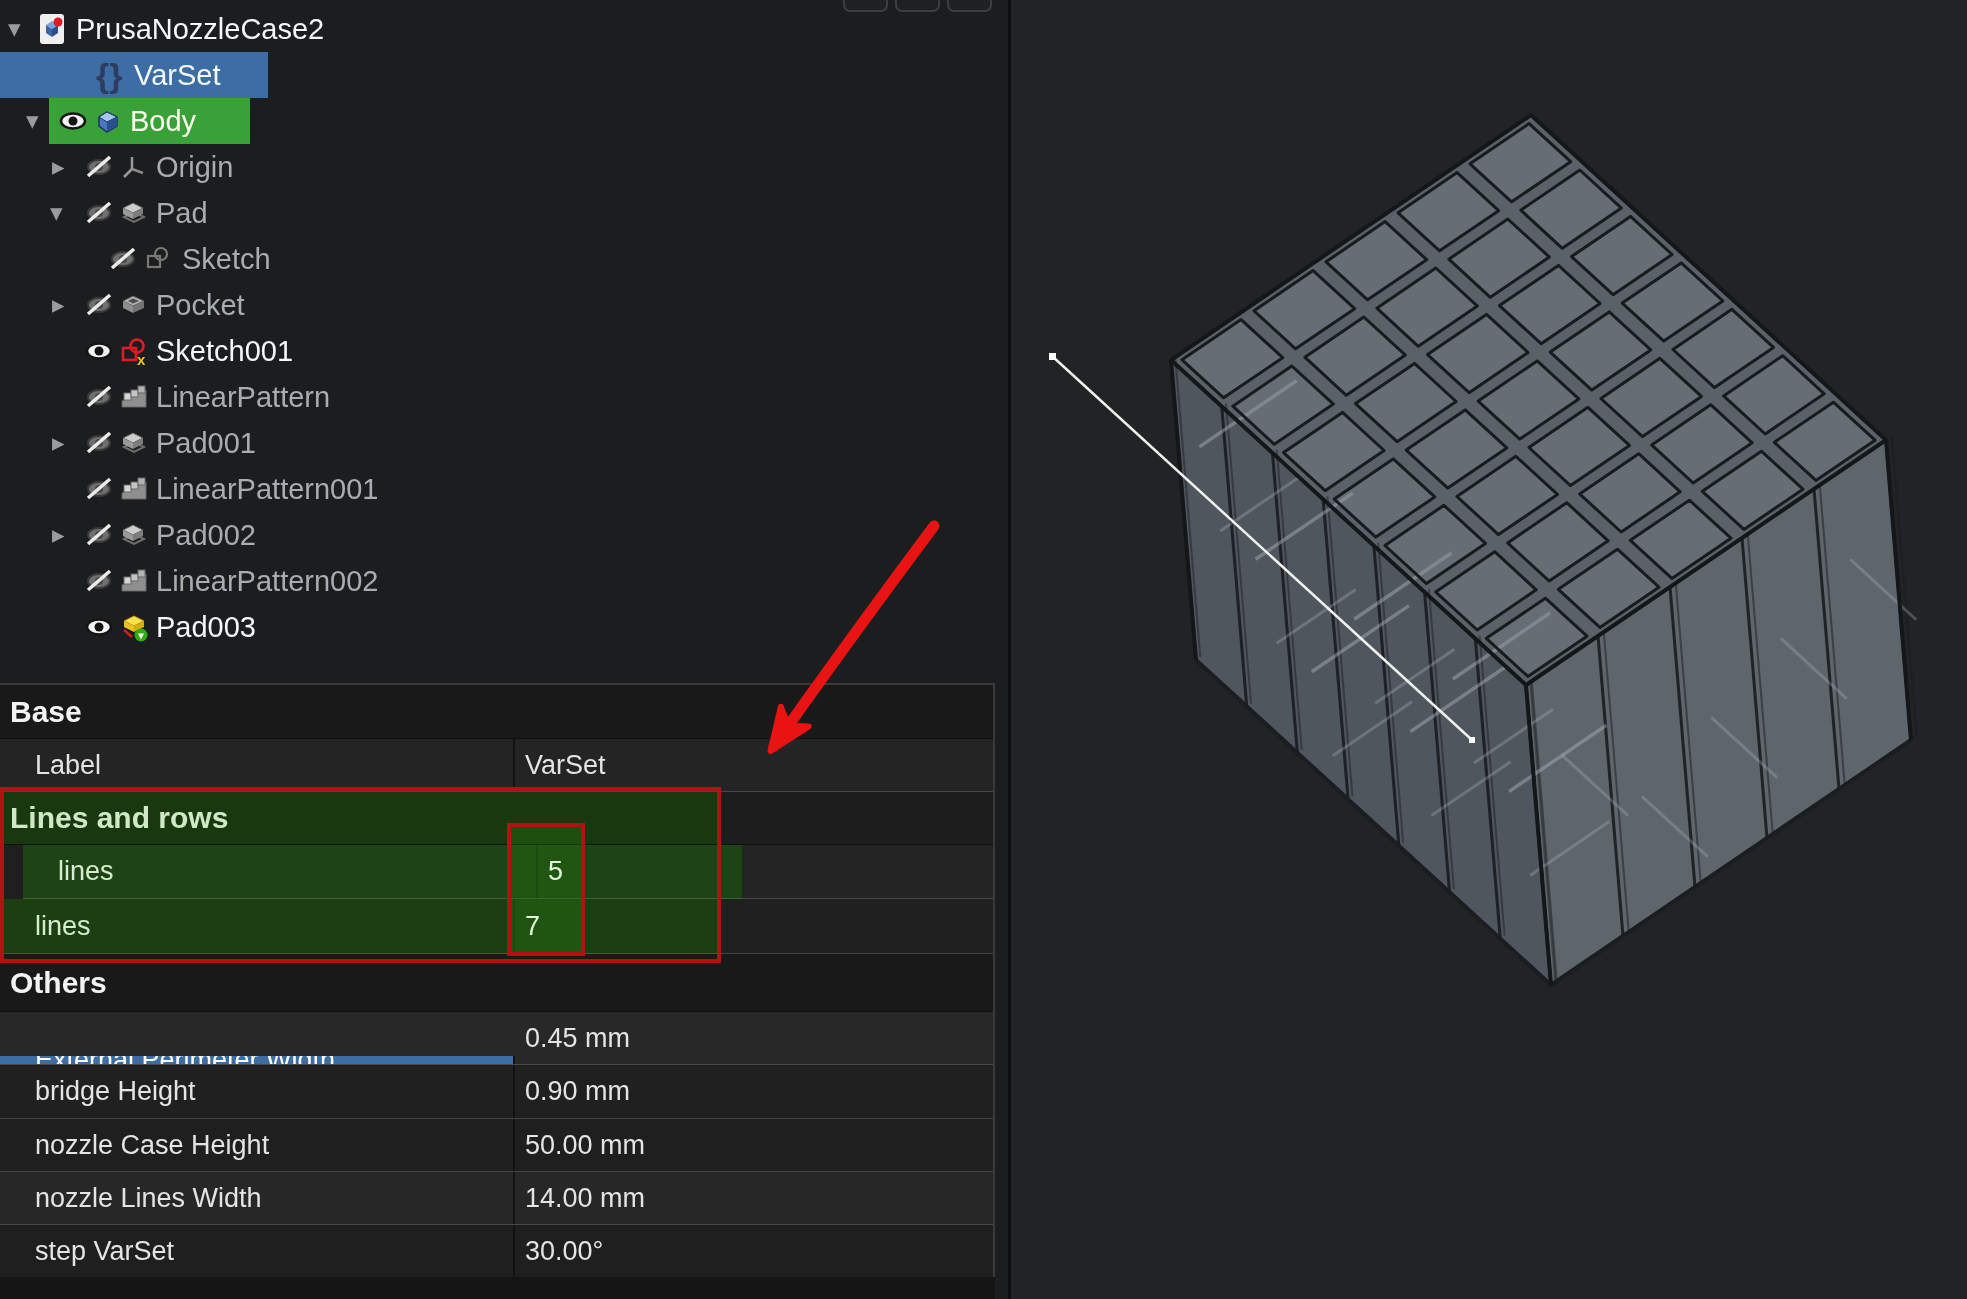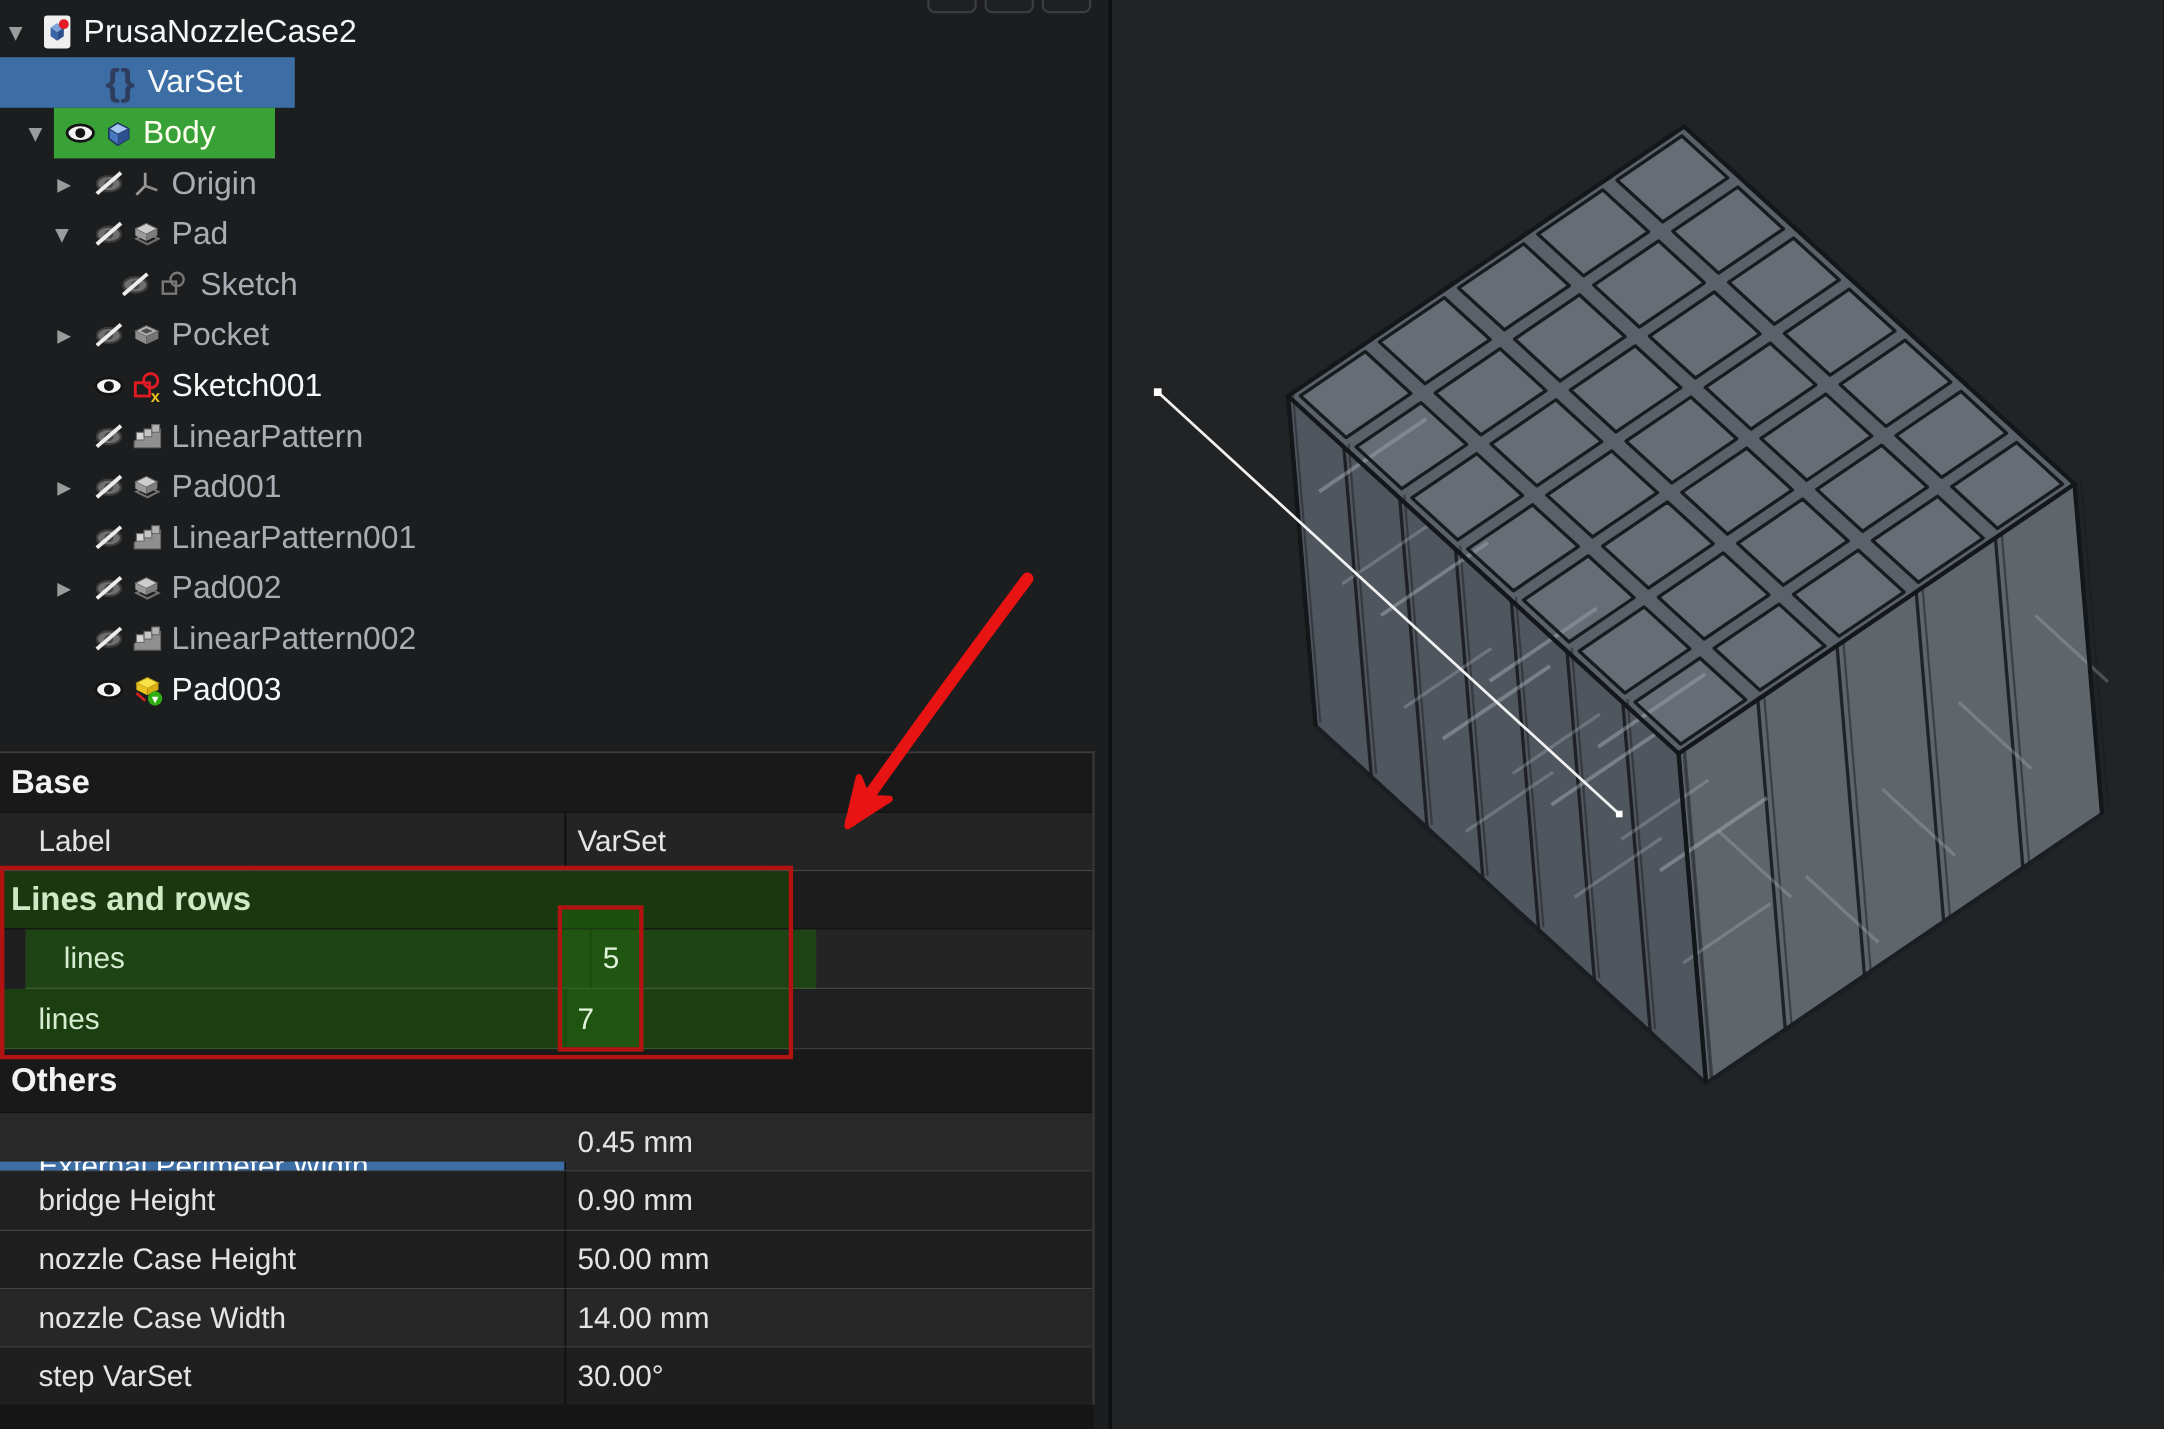--- a/index.html
+++ b/index.html
@@ -354,21 +354,21 @@
       <div class="pcell lab">bridge Height</div>
       <div class="pcell val">0.90 mm</div>
     </div>
 
     <div class="prow" style="height:53px;background:#1f1f1f">
       <div class="pcell lab">nozzle Case Height</div>
       <div class="pcell val">50.00 mm</div>
     </div>
 
     <div class="prow" style="height:53px;background:#272727">
-      <div class="pcell lab">nozzle Case Width</div>
+      <div class="pcell lab">nozzle Lines Width</div>
       <div class="pcell val">14.00 mm</div>
     </div>
 
     <div class="prow" style="height:54px;background:#1f1f1f">
       <div class="pcell lab">step VarSet</div>
       <div class="pcell val">30.00°</div>
     </div>
   </div>
 
   <div id="bottom-strip"></div>

